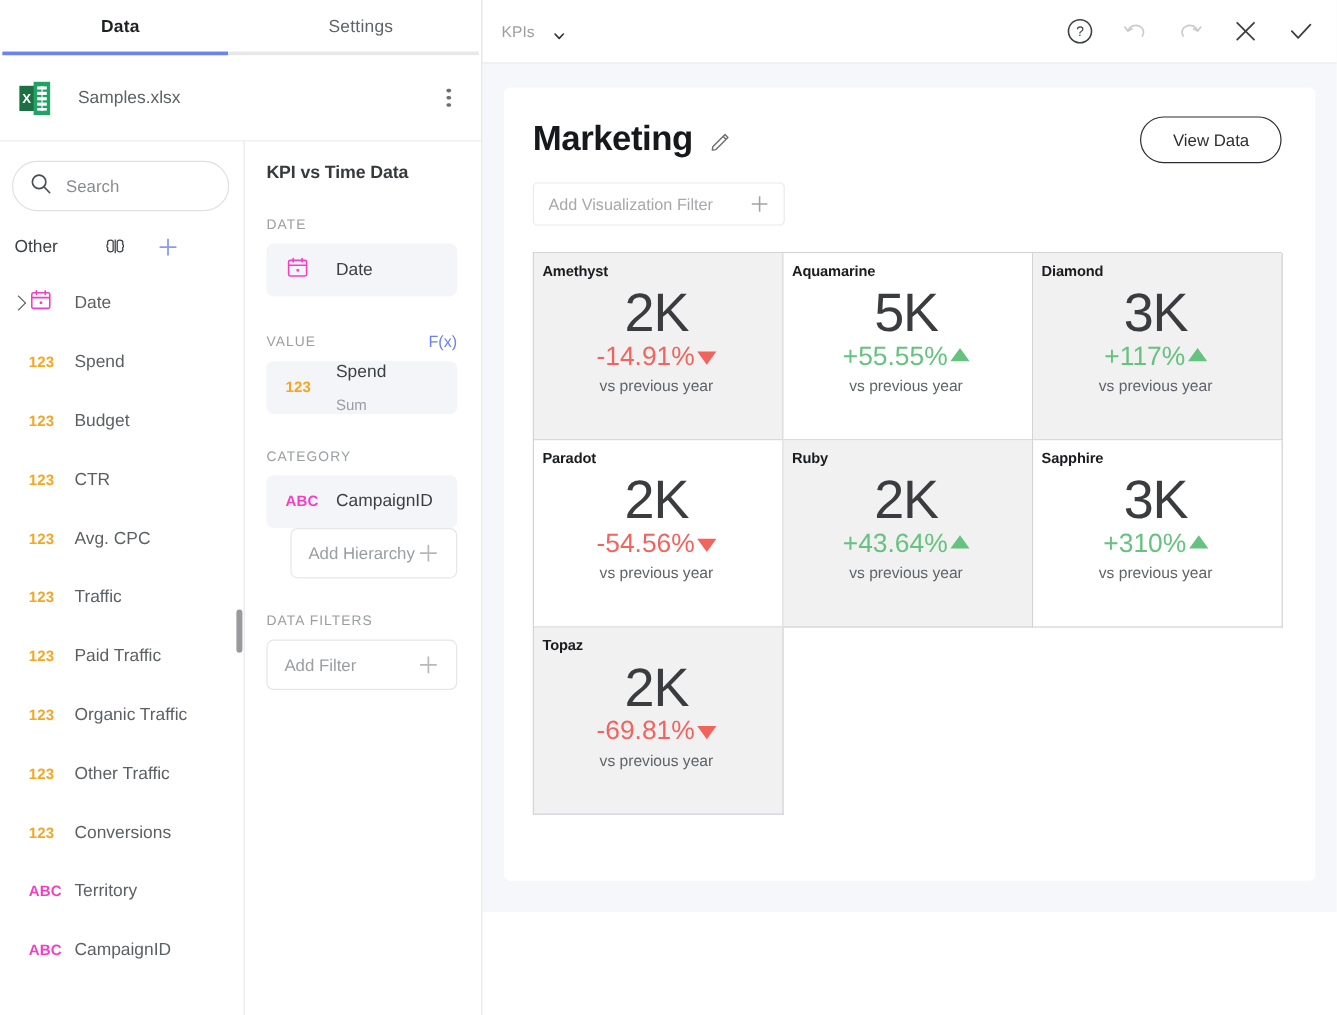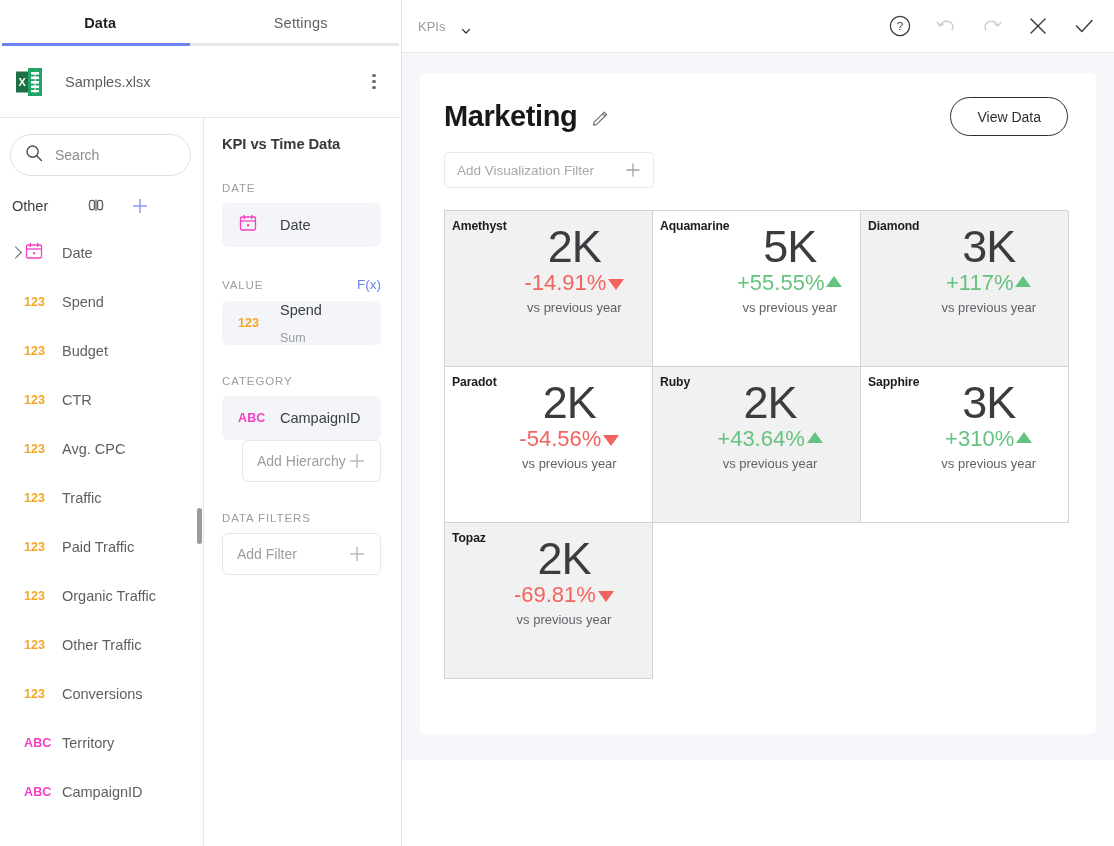--- a/index.html
+++ b/index.html
@@ -164,21 +164,21 @@
   
   .kpi-grid {
     margin-top: 22px; width: 624px;
     display: grid; grid-template-columns: repeat(3, 208px);
     grid-auto-rows: 156px;
     border-top: 1px solid #d2d3d6; border-left: 1px solid #d2d3d6;
   }
   .kpi-card {
     border-right: 1px solid #d2d3d6; border-bottom: 1px solid #d2d3d6;
     padding: 8px 10px 17px 7px; position: relative; cursor: pointer;
-    display: flex; flex-direction: row;
+    display: flex; flex-direction: column;
   }
   .kpi-card.shaded { background: #f1f1f1; }
   .kpi-card.plain { background: #ffffff; }
   .kpi-name { font-size: 12.2px; font-weight: bold; color: #1b1c1f; letter-spacing: -.1px; }
   .kpi-body { flex: 1; display: flex; flex-direction: column; align-items: center; justify-content: flex-start; padding-top: 2px;}
   .kpi-value { font-size: 45px; color: #3b3c3f; line-height: 1.15; font-weight: normal; letter-spacing: -1px; }
   .kpi-delta {
     font-size: 22px; line-height: 1.1; margin-top: -2px;
     display: flex; align-items: center; gap: 1px;
   }

